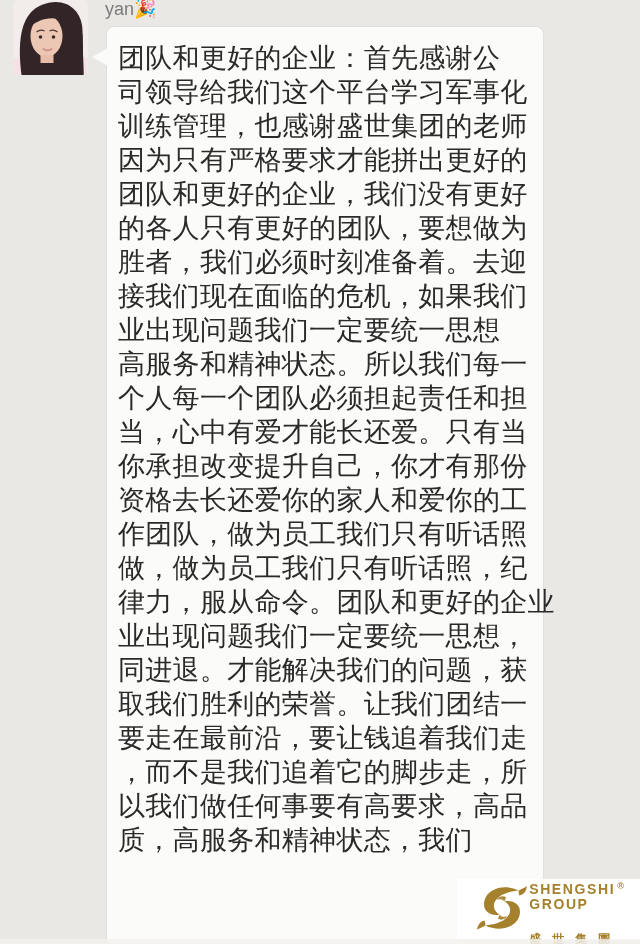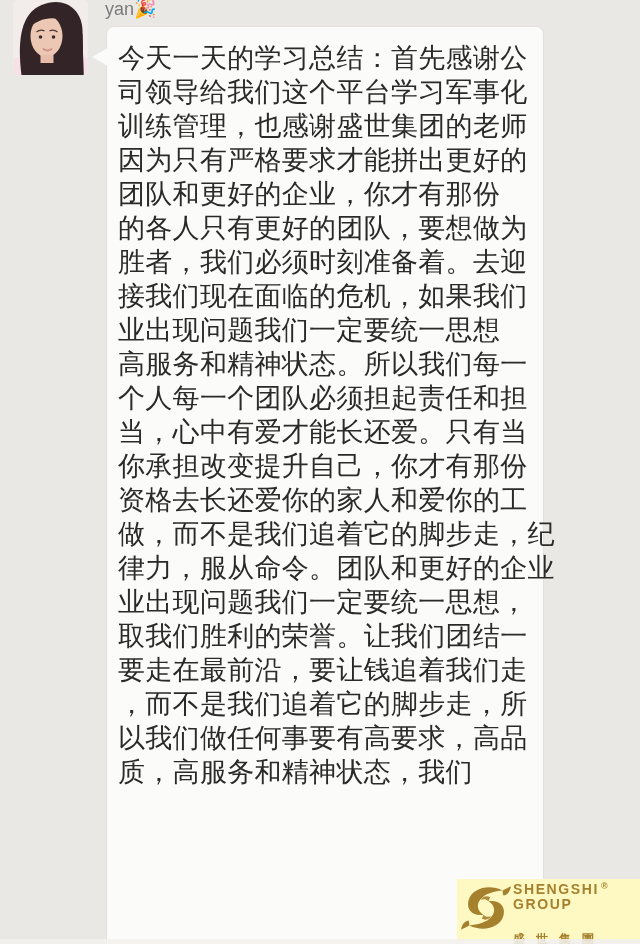--- a/index.html
+++ b/index.html
@@ -27,21 +27,21 @@
     background:var(--bubble);border-radius:7px;box-shadow:0 0 0 1px rgba(0,0,0,0.03);}
   .tail{position:absolute;left:-15px;top:21px;width:0;height:0;
     border-top:9px solid transparent;border-bottom:9px solid transparent;
     border-right:16px solid var(--bubble);}
   .msg{position:absolute;left:11px;top:14px;width:420px;color:var(--text);
     font-size:27px;letter-spacing:0.3px;font-weight:400;}
   .msg .line{height:34px;line-height:34px;white-space:nowrap;overflow:visible;}
 
   
   .watermark{position:absolute;left:457px;top:879px;width:183px;height:62px;
-    background:#fef9c3;display:flex;align-items:flex-start;z-index:5;}
+    background:#ffffff;display:flex;align-items:flex-start;z-index:5;justify-content:center;}
   .wm-mark{width:50px;height:50px;margin:4px 2px 0 4px;flex:0 0 auto;}
   .wm-text{padding-top:3px;color:var(--gold);}
   .wm-en{font-size:14px;font-weight:700;letter-spacing:1.6px;line-height:15px;white-space:nowrap;}
   .wm-reg{font-size:9px;font-weight:700;vertical-align:top;position:relative;top:-3px;margin-left:2px;letter-spacing:0;}
   .wm-cn{font-size:12px;font-weight:700;letter-spacing:11px;line-height:14px;margin-top:20px;white-space:nowrap;}
 
   
   .bottom-strip{position:absolute;left:0;bottom:0;width:640px;height:5px;
     background:#f2f1ee;opacity:.85;z-index:6;}
 </style>
@@ -65,37 +65,39 @@
       <path d="M30,49 q4,3 8,0" stroke="#d29288" stroke-width="2" fill="none" stroke-linecap="round"></path>
       <rect x="27" y="55" width="13" height="8" fill="#e7bda9"></rect>
     </svg>
   </div>
 
   <div class="username">yan🎉</div>
 
   <div class="bubble">
     <div class="tail"></div>
     <div class="msg">
-      <div class="line">今天一天的学习总结：首先感谢公</div>
+      <div class="line">团队和更好的企业：首先感谢公</div>
       <div class="line">司领导给我们这个平台学习军事化</div>
       <div class="line">训练管理，也感谢盛世集团的老师</div>
       <div class="line">因为只有严格要求才能拼出更好的</div>
-      <div class="line">团队和更好的企业，你才有那份</div>
+      <div class="line">团队和更好的企业，我们没有更好</div>
       <div class="line">的各人只有更好的团队，要想做为</div>
       <div class="line">胜者，我们必须时刻准备着。去迎</div>
       <div class="line">接我们现在面临的危机，如果我们</div>
       <div class="line">业出现问题我们一定要统一思想</div>
       <div class="line">高服务和精神状态。所以我们每一</div>
       <div class="line">个人每一个团队必须担起责任和担</div>
       <div class="line">当，心中有爱才能长还爱。只有当</div>
       <div class="line">你承担改变提升自己，你才有那份</div>
       <div class="line">资格去长还爱你的家人和爱你的工</div>
-      <div class="line">做，而不是我们追着它的脚步走，纪</div>
+      <div class="line">作团队，做为员工我们只有听话照</div>
+      <div class="line">做，做为员工我们只有听话照，纪</div>
       <div class="line">律力，服从命令。团队和更好的企业</div>
       <div class="line">业出现问题我们一定要统一思想，</div>
+      <div class="line">同进退。才能解决我们的问题，获</div>
       <div class="line">取我们胜利的荣誉。让我们团结一</div>
       <div class="line">要走在最前沿，要让钱追着我们走</div>
       <div class="line">，而不是我们追着它的脚步走，所</div>
       <div class="line">以我们做任何事要有高要求，高品</div>
       <div class="line">质，高服务和精神状态，我们</div>
     </div>
   </div>
 
   <div class="watermark">
     <svg class="wm-mark" viewBox="0 0 60 60" aria-hidden="true">

